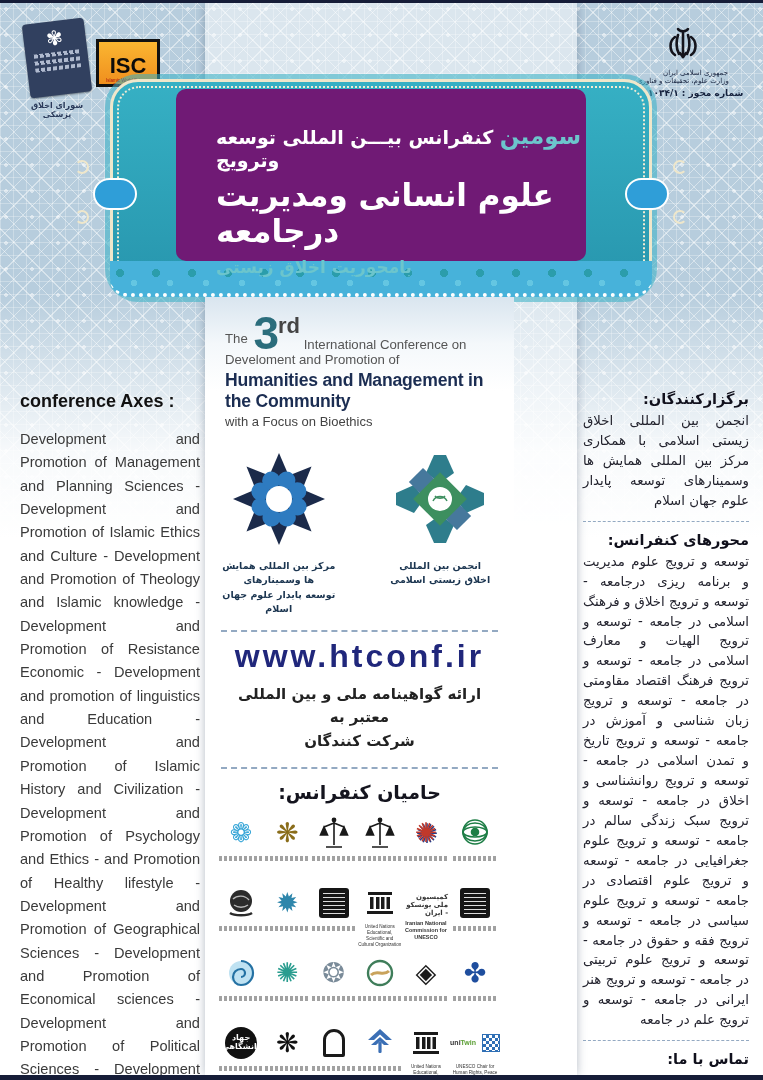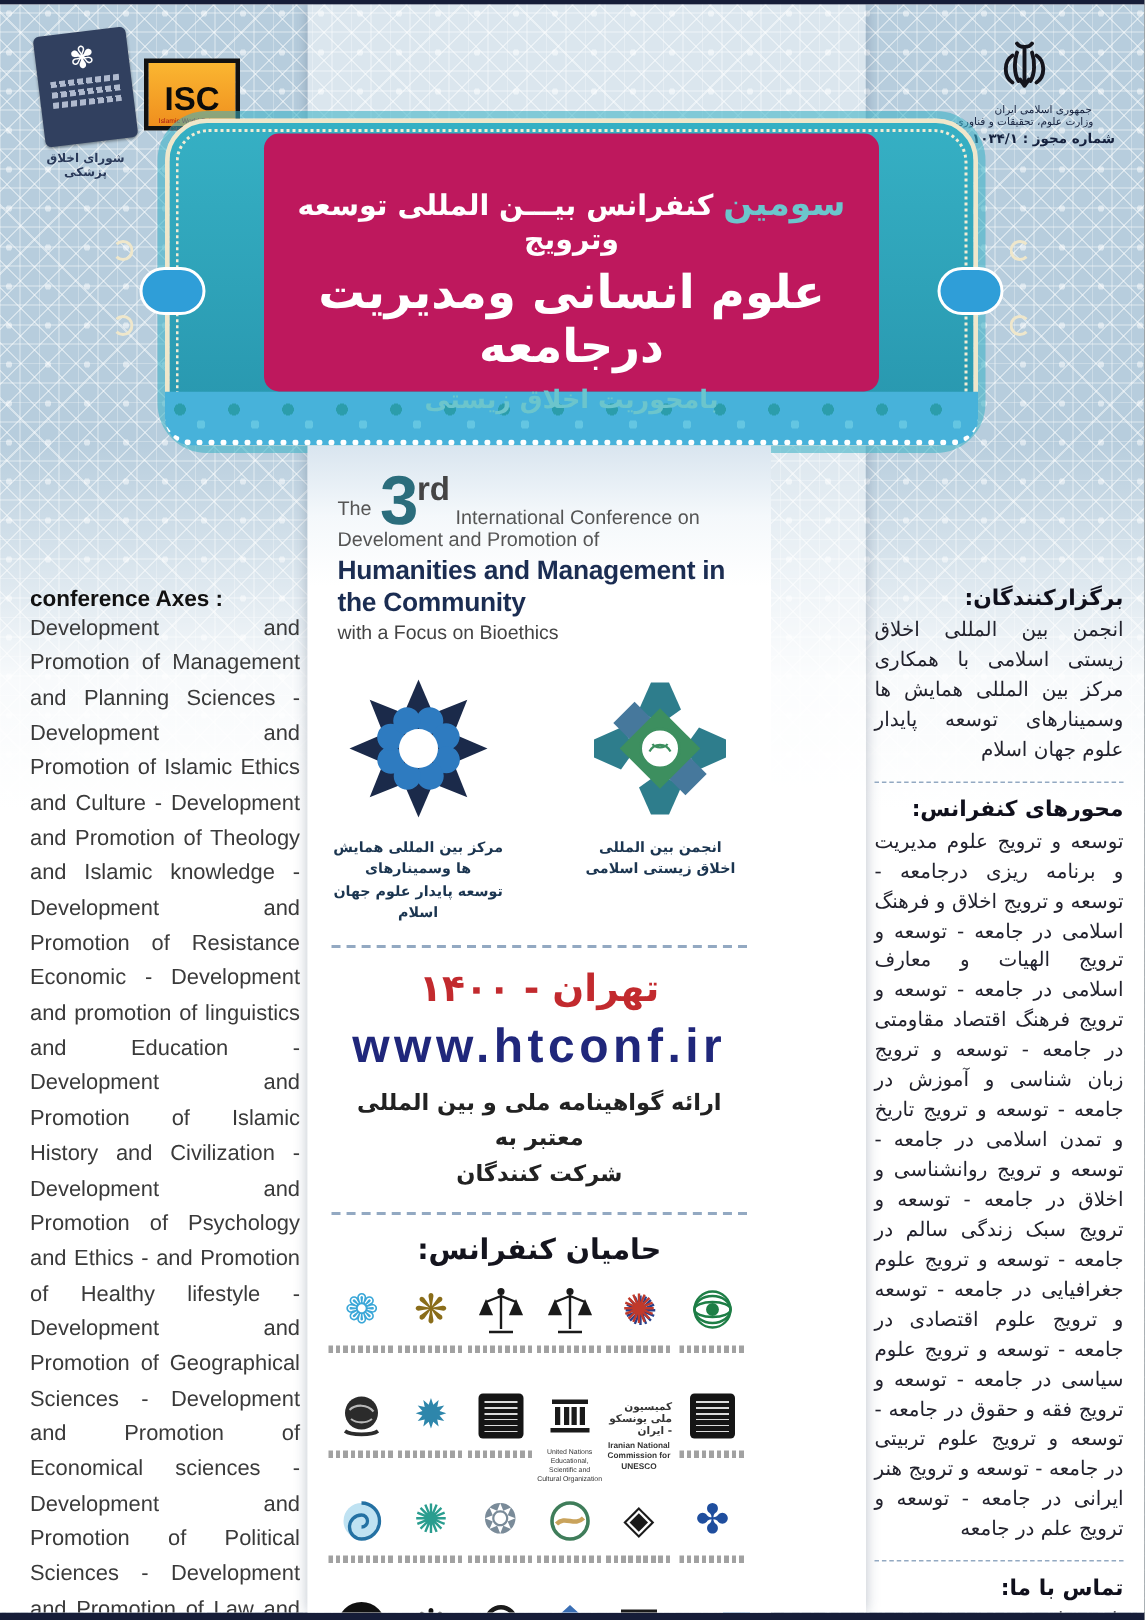--- a/index.html
+++ b/index.html
@@ -32,22 +32,22 @@
        box-shadow:0 0 0 5px rgba(54,176,196,.55); }
   .frame::before{ content:""; position:absolute; inset:4px; border:2px dotted #f2ecd4; border-radius:22px; }
   .medallion{ position:absolute; top:96px; width:44px; height:32px; background:#2f9ed8;
        border:2px solid #fff; border-radius:45% 45% 45% 45%/60% 60% 60% 60%; }
   .medallion.left{ left:-20px; } .medallion.right{ right:-20px; }
   .curl{ position:absolute; width:14px; height:14px; border:2px solid #efe7cb; border-radius:50%;
        border-left-color:transparent; }
   .curl.c1{ left:-38px; top:78px; } .curl.c2{ left:-38px; top:128px; transform:scaleY(-1);}
   .curl.c3{ right:-38px; top:78px; transform:scaleX(-1);} .curl.c4{ right:-38px; top:128px; transform:scale(-1);}
   .banner{ position:absolute; left:176px; top:86px; width:410px; height:172px;
-       background:#be185d; border-radius:10px; direction:rtl; text-align:center;
-       padding-top:34px; color:#fff; }
+       background:#701a75; border-radius:10px; direction:rtl; text-align:left;
+       padding-top:34px; color:#fff;padding-left:40px; }
   .banner .l1{ font-size:19px; font-weight:bold; letter-spacing:.2px;}
   .banner .hl{ color:#6cc5cc; font-size:23px; }
   .banner .l2{ font-size:31px; font-weight:bold; margin-top:6px; }
   .banner .l3{ font-size:17px; font-weight:bold; color:#6cc5cc; margin-top:8px; }
   .floral-band{ position:absolute; left:110px; top:258px; width:542px; height:36px;
        background:#47b2da;
        background-image:radial-gradient(circle 5px at 10px 12px, #2b9dab 0 4px, transparent 4px),
                         radial-gradient(circle 4px at 24px 22px, #64c6e2 0 3px, transparent 3px);
        background-size:36px 36px; border-radius:0 0 18px 18px;
        border-bottom:4px dotted #fff; }
@@ -105,21 +105,21 @@
   .qr{ width:18px; height:18px; margin-left:3px;
        background:conic-gradient(#2f6fb5 25%, #fff 0 50%, #2f6fb5 0 75%, #fff 0);
        background-size:6px 6px; border:1px solid #2f6fb5;}
   .unitwin-t{ font-size:7px; font-weight:bold; color:#333; font-family:"Liberation Sans",sans-serif;}
   .unitwin-t b{ color:#5a9e33; }
   .arch{ width:22px; height:28px; border:3px solid #1a1a1a; border-radius:11px 11px 2px 2px; }
   .gl-row{ display:flex; align-items:center; gap:3px;}
   
   .leftcol{ position:absolute; left:20px; top:388px; width:180px;
        font-family:"Liberation Sans",sans-serif; color:#3a3a3a;}
-  .leftcol h3{ font-size:15px; color:#111; margin-bottom:0;}
+  .leftcol h3{ font-size:18px; color:#111; margin-bottom:16px;}
   .leftcol p{ font-size:14.6px; line-height:1.6; text-align:justify;}
   .rightcol{ position:absolute; right:14px; top:388px; width:166px; direction:rtl; color:#23232e;}
   .rightcol h3{ font-size:14.5px; color:#10101c; margin-bottom:4px; font-weight:bold;}
   .rightcol p{ font-size:13.3px; line-height:1.5; text-align:justify;}
   .rightcol .divider{ margin:10px 0; border-top-width:1.5px;}
   .contact p{ font-size:13px; margin-top:3px;}
 </style>
 </head>
 <body>
 
@@ -242,21 +242,20 @@
         </svg>
         <div class="cap">
           <span>انجمن بین المللی</span><br>
           <span>اخلاق زیستی اسلامی</span>
         </div>
       </div>
     </div>
 
     <div class="divider"></div>
 
-    <div class="city">تهران - ۱۴۰۰</div>
     <div class="site">www.htconf.ir</div>
     <div class="cert">
       <span>ارائه گواهینامه ملی و بین المللی معتبر به</span><br>
       <span>شرکت کنندگان</span>
     </div>
 
     <div class="divider"></div>
     <div class="sponsor-h">حامیان کنفرانس:</div>
 
     <div class="grid">

